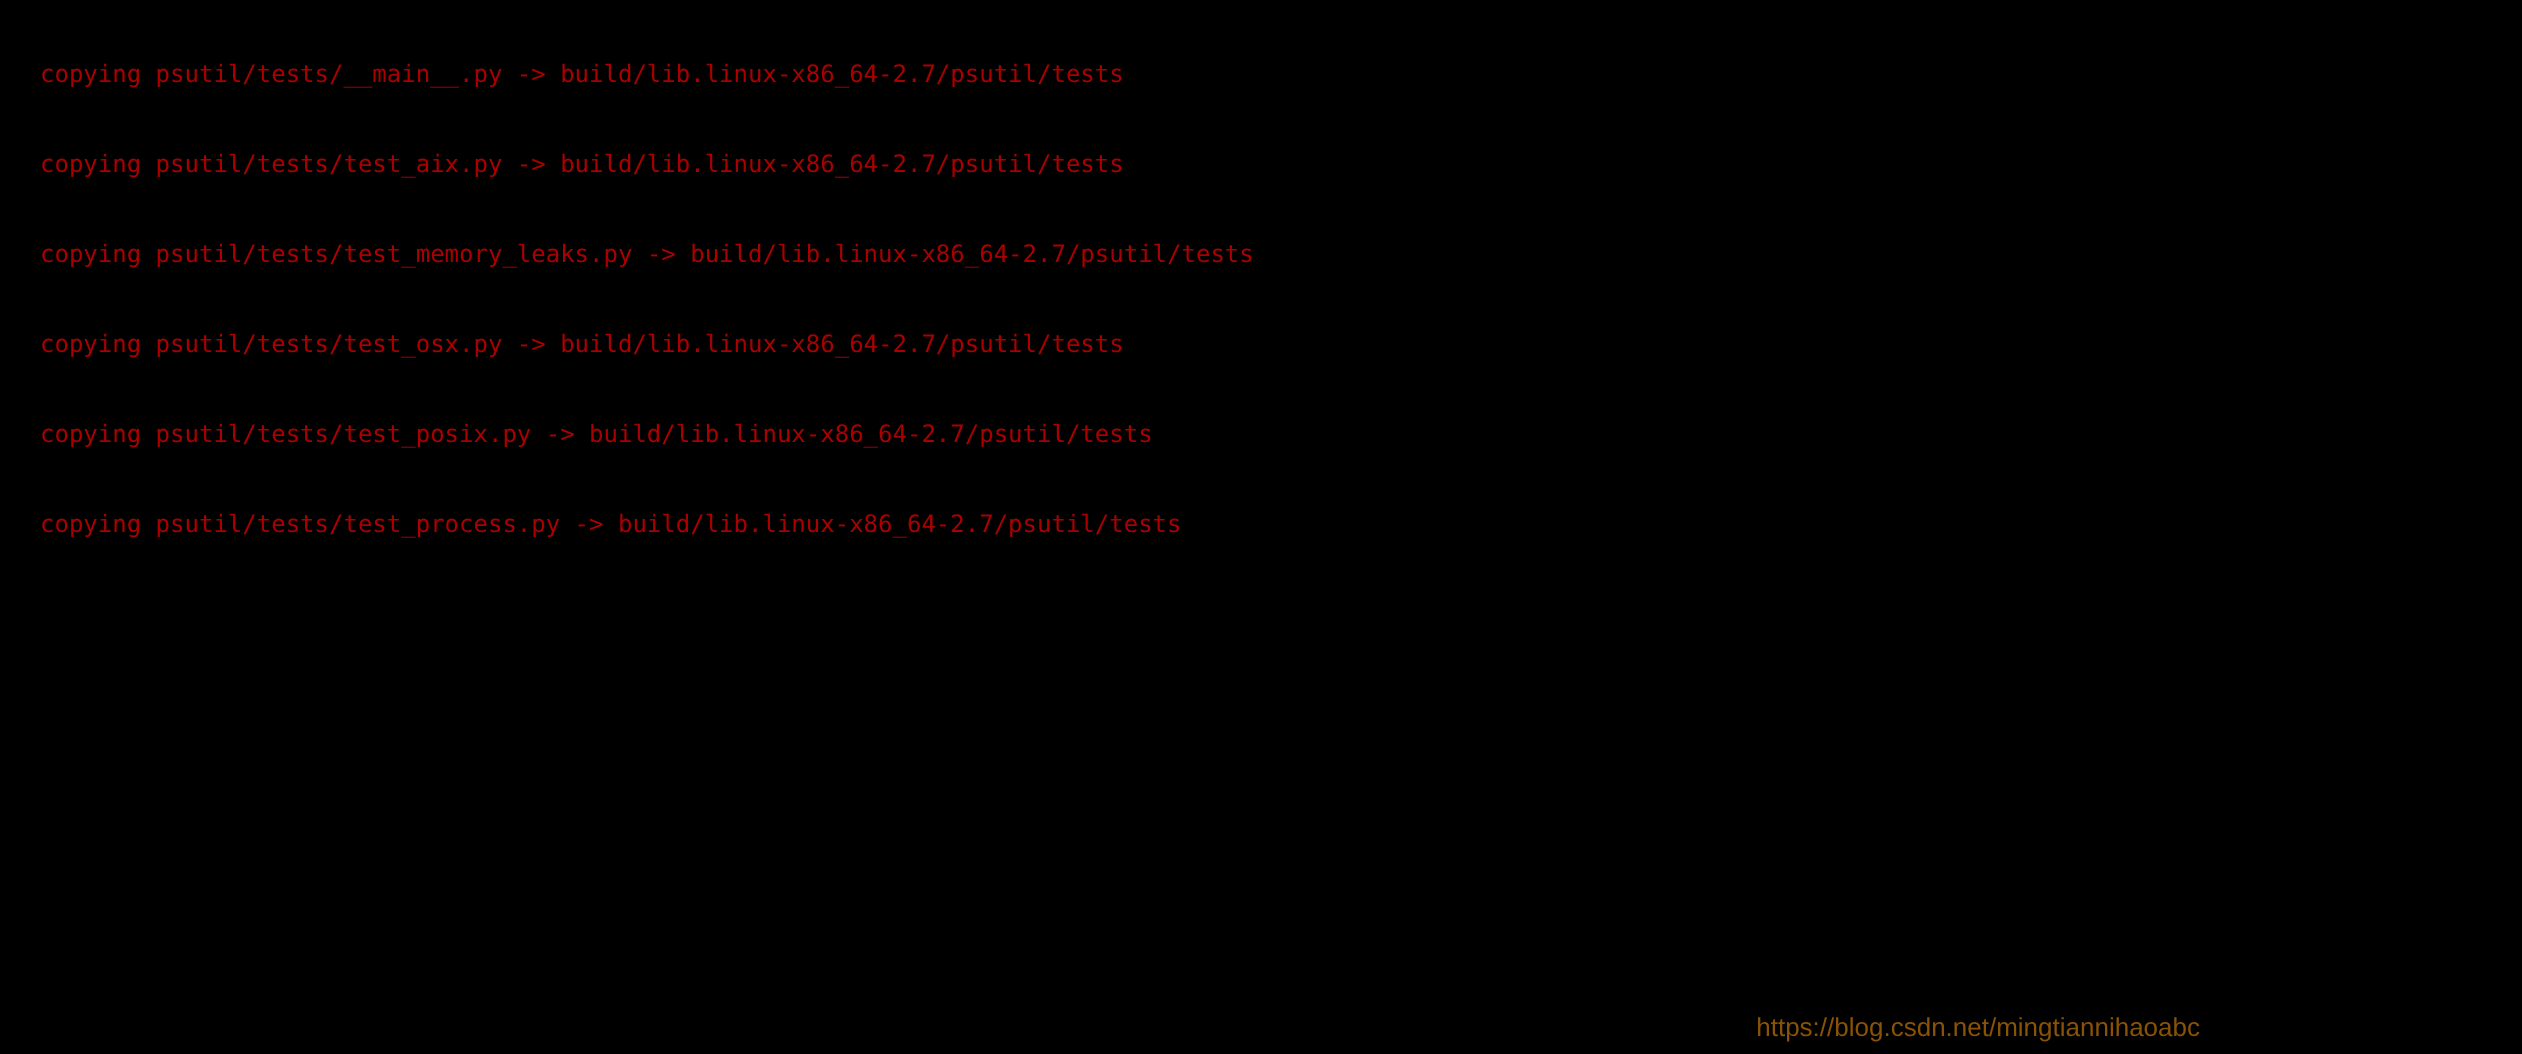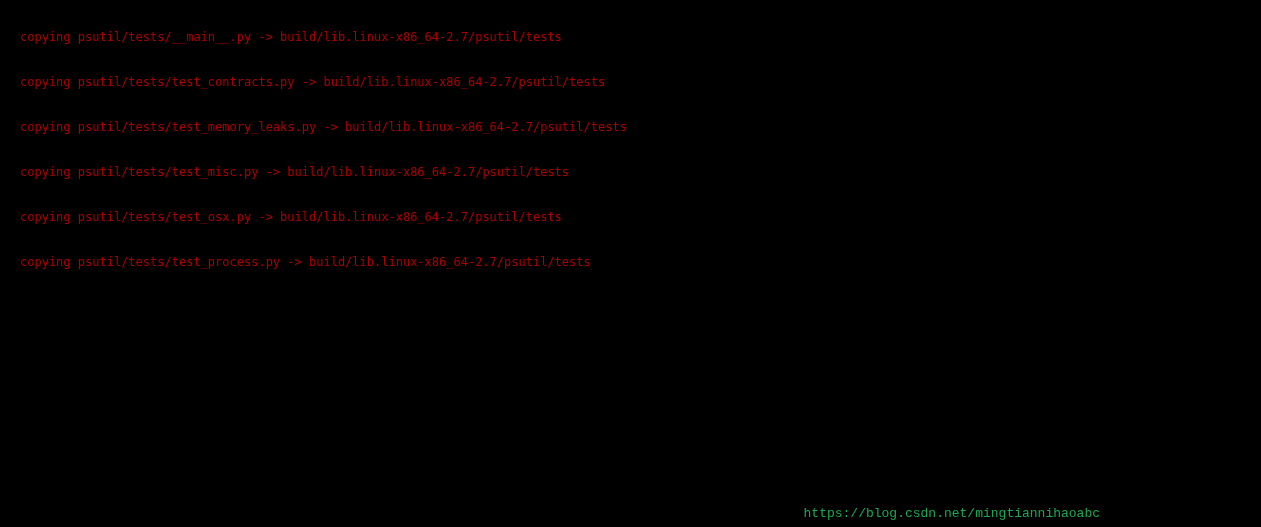--- a/index.html
+++ b/index.html
@@ -26,35 +26,35 @@
   }
   .line {
     white-space: pre;
     padding-left: 20px;
   }
   .red { color: #aa0000; }
   .watermark {
     position: absolute;
     right: 14px;
     bottom: 6px;
-    color: #22c55e;
-    font-family: Liberation Mono, monospace;
+    color: #a16207;
+    font-family: Liberation Sans, sans-serif;
     font-size: 13px;
     opacity: 0.85;
   }
 </style>
 </head>
 <body>
 
 <div class="terminal">
   <div class="line red">copying psutil/tests/__main__.py -&gt; build/lib.linux-x86_64-2.7/psutil/tests</div>
-  <div class="line red">copying psutil/tests/test_contracts.py -&gt; build/lib.linux-x86_64-2.7/psutil/tests</div>
+  <div class="line red">copying psutil/tests/test_aix.py -&gt; build/lib.linux-x86_64-2.7/psutil/tests</div>
   <div class="line red">copying psutil/tests/test_memory_leaks.py -&gt; build/lib.linux-x86_64-2.7/psutil/tests</div>
-  <div class="line red">copying psutil/tests/test_misc.py -&gt; build/lib.linux-x86_64-2.7/psutil/tests</div>
   <div class="line red">copying psutil/tests/test_osx.py -&gt; build/lib.linux-x86_64-2.7/psutil/tests</div>
+  <div class="line red">copying psutil/tests/test_posix.py -&gt; build/lib.linux-x86_64-2.7/psutil/tests</div>
   <div class="line red">copying psutil/tests/test_process.py -&gt; build/lib.linux-x86_64-2.7/psutil/tests</div>
   
   
   
   
   
   
   
   
   

